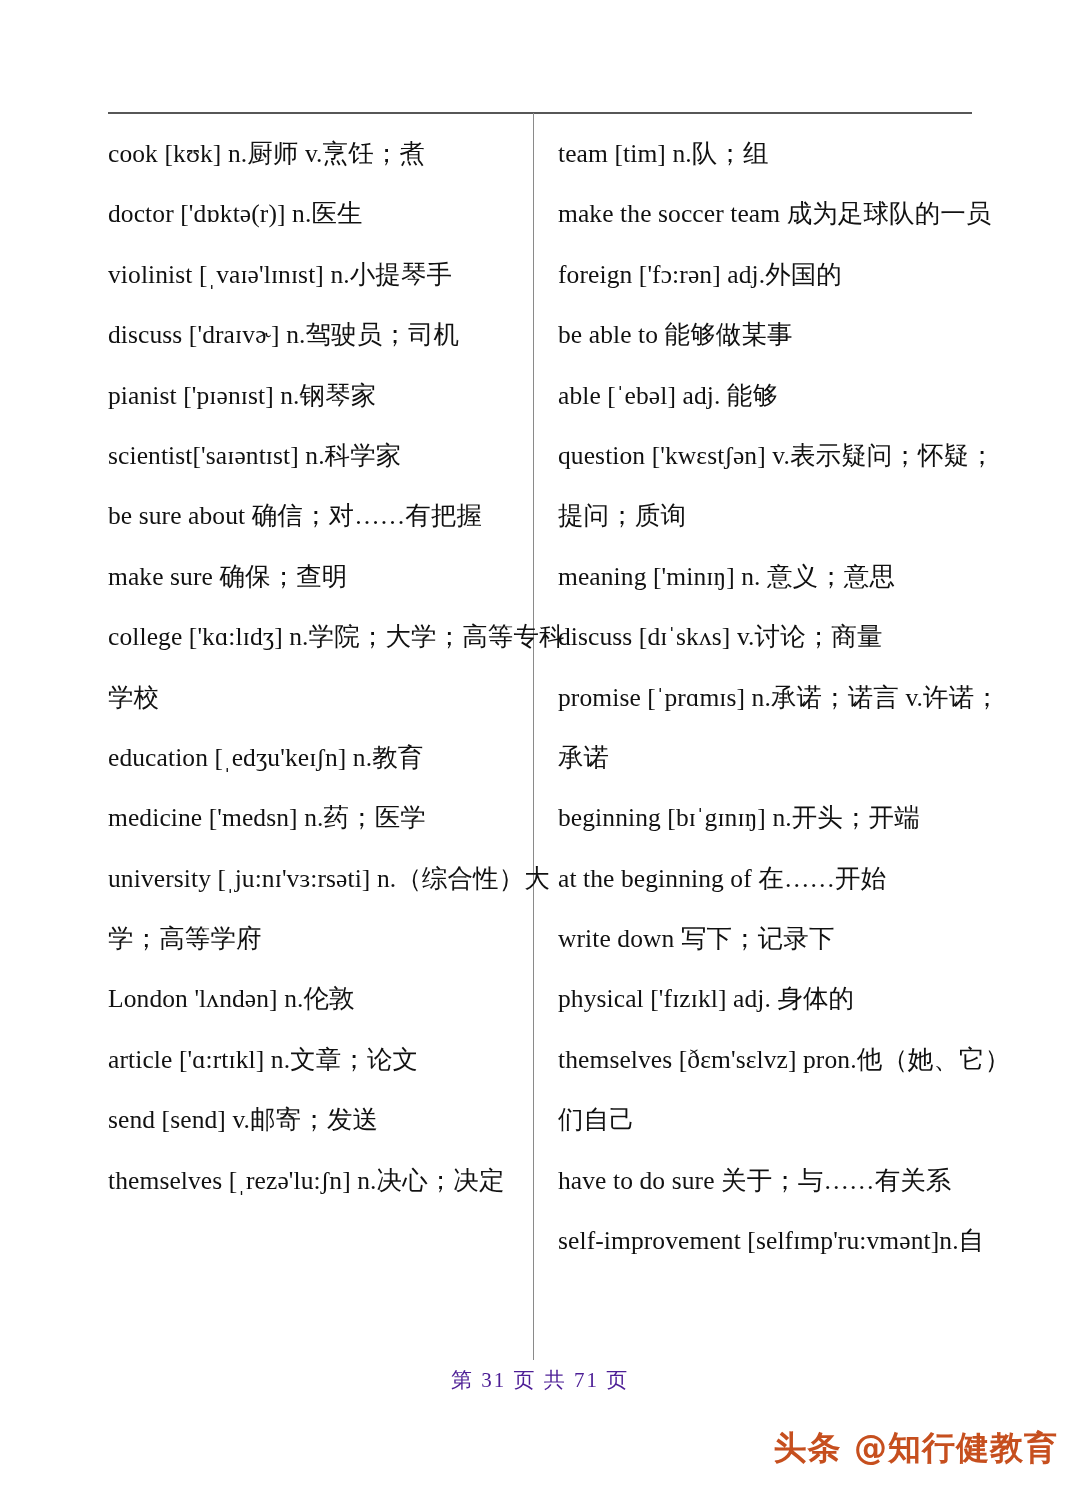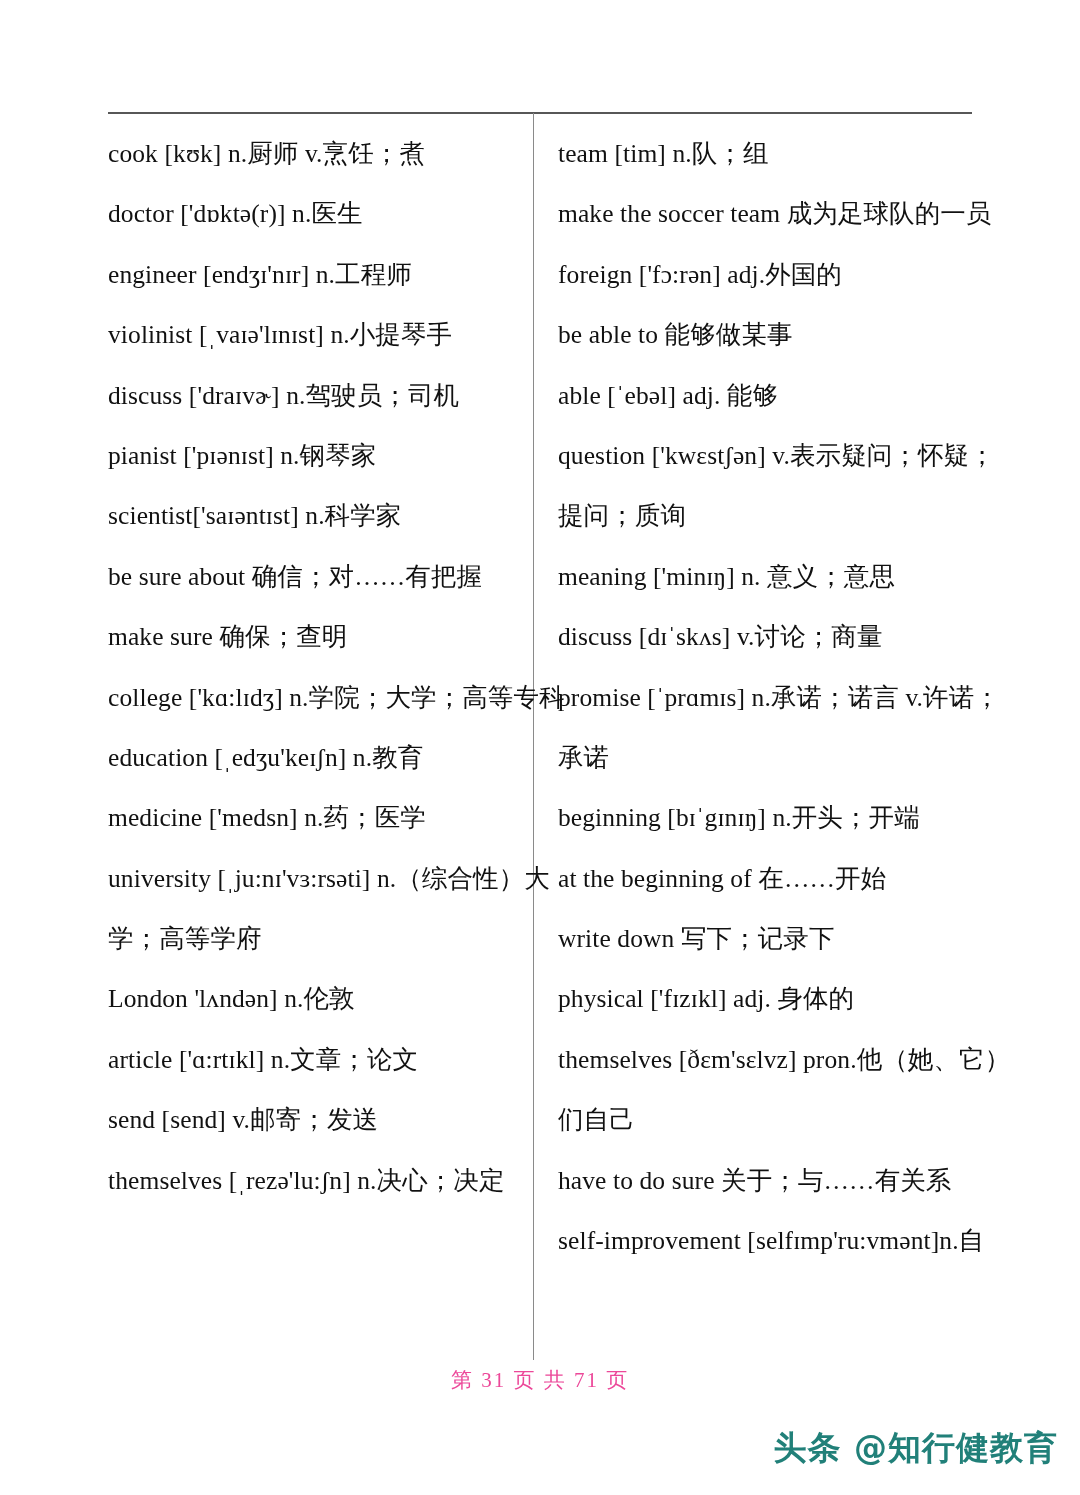--- a/index.html
+++ b/index.html
@@ -67,60 +67,60 @@
   }
 
   
   .footer {
     position: absolute;
     left: 0;
     top: 1366px;
     width: 1080px;
     text-align: center;
     font-size: 21px;
-    color: #ec4899;
+    color: #4c1d95;
     letter-spacing: 2px;
     font-family: "Liberation Serif", "DejaVu Serif", serif;
   }
 
   
   .watermark {
     position: absolute;
     right: 22px;
     bottom: 24px;
     font-family: "DejaVu Sans", "Liberation Sans", sans-serif;
     font-size: 33px;
     font-weight: 700;
-    color: #0f766e;
+    color: #c2410c;
     letter-spacing: 1px;
     opacity: 0.92;
     white-space: nowrap;
   }
 </style>
 </head>
 <body>
 
 <div class="page">
 
   <div class="top-rule"></div>
   <div class="col-divider"></div>
 
   <div class="columns">
 
     <div class="col col-left">
       <div class="entry">cook [kʊk] n.厨师  v.烹饪；煮</div>
       <div class="entry">doctor ['dɒktə(r)] n.医生</div>
-      <div class="entry">engineer [endʒɪ'nɪr] n.工程师</div>
       <div class="entry">violinist [ˌvaɪə'lɪnɪst] n.小提琴手</div>
       <div class="entry">discuss ['draɪvɚ] n.驾驶员；司机</div>
       <div class="entry">pianist ['pɪənɪst] n.钢琴家</div>
       <div class="entry">scientist['saɪəntɪst] n.科学家</div>
       <div class="entry">be sure about  确信；对……有把握</div>
       <div class="entry">make sure  确保；查明</div>
       <div class="entry">college ['kɑ:lɪdʒ] n.学院；大学；高等专科</div>
+      <div class="entry">学校</div>
       <div class="entry">education [ˌedʒu'keɪʃn] n.教育</div>
       <div class="entry">medicine ['medsn] n.药；医学</div>
       <div class="entry">university [ˌju:nɪ'vɜ:rsəti] n.（综合性）大</div>
       <div class="entry">学；高等学府</div>
       <div class="entry">London 'lʌndən] n.伦敦</div>
       <div class="entry">article ['ɑ:rtɪkl] n.文章；论文</div>
       <div class="entry">send [send] v.邮寄；发送</div>
       <div class="entry">themselves [ˌrezə'lu:ʃn] n.决心；决定</div>
     </div>
 

